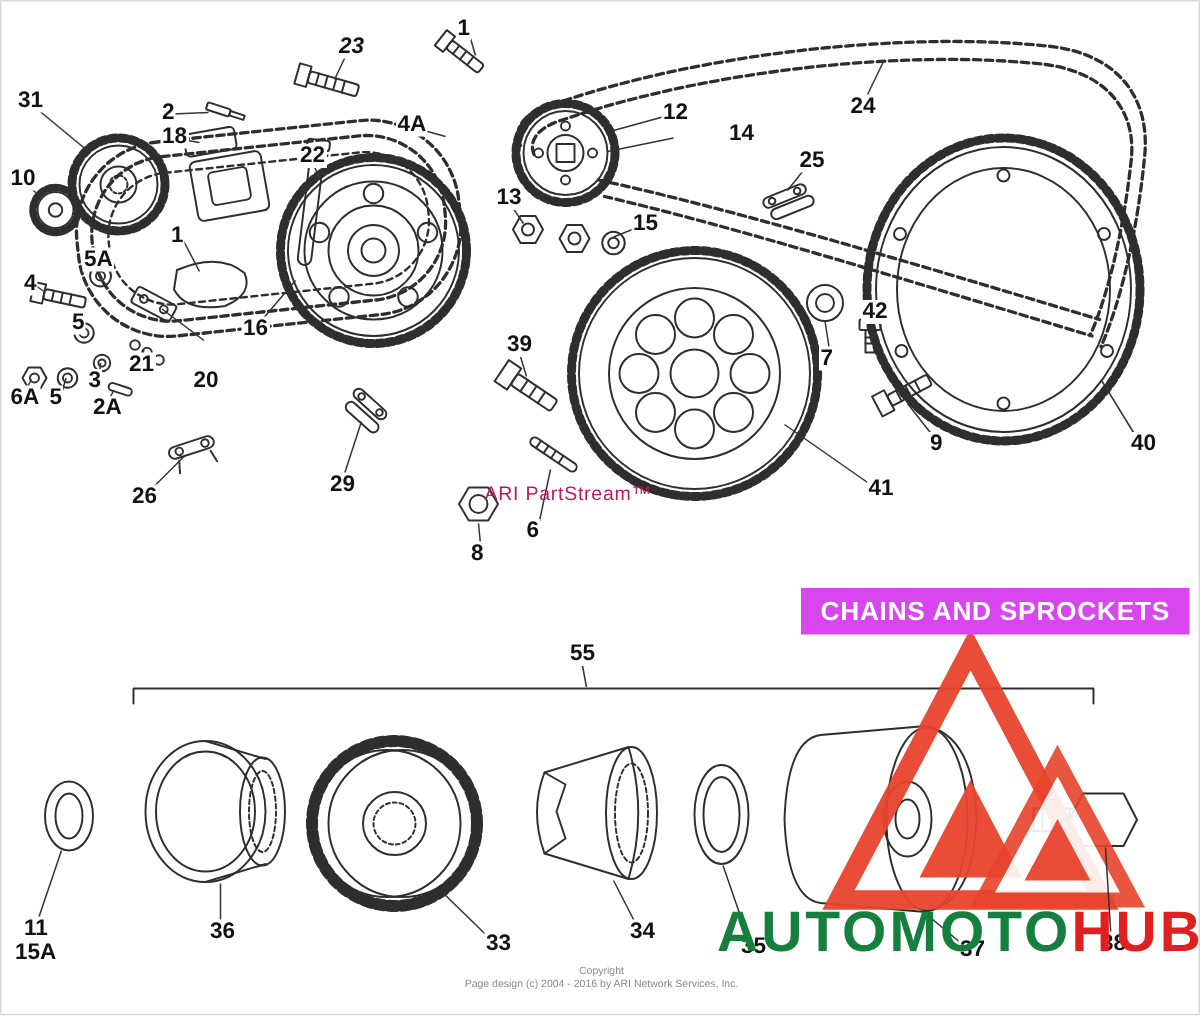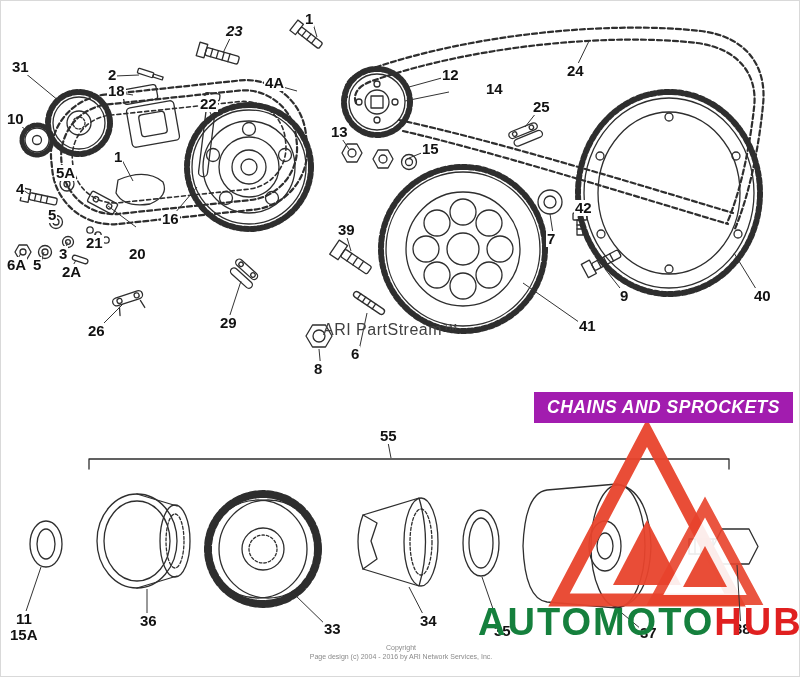--- a/index.html
+++ b/index.html
@@ -29,21 +29,21 @@
     position:absolute;
     left:533px;top:391px;width:259px;height:31px;
     background:#000000;color:#ffffff;
     display:flex;align-items:center;justify-content:center;
     font-weight:700;font-size:17.5px;letter-spacing:.5px;
     z-index:6;
   }
   .watermark{
     position:absolute;
     left:322px;top:320px;
-    color:#404040;font-size:16px;letter-spacing:.5px;
+    color:#be185d;font-size:13px;letter-spacing:.5px;
     z-index:4;
   }
   .logo-text{
     position:absolute;
     left:477px;top:600px;
     font-size:38px;font-weight:800;letter-spacing:2px;
     white-space:nowrap;
     z-index:6;
   }
   .footer{
@@ -420,21 +420,21 @@
       <div class="callout" style="left: 14px; top: 610px;">11</div>
       <div class="callout" style="left: 8px; top: 626px;">15A</div>
       <div class="callout" style="left: 138px; top: 612px;">36</div>
       <div class="callout" style="left: 322px; top: 620px;">33</div>
       <div class="callout" style="left: 418px; top: 612px;">34</div>
       <div class="callout" style="left: 492px; top: 622px;">35</div>
       <div class="callout" style="left: 638px; top: 624px;">37</div>
       <div class="callout" style="left: 732px; top: 620px;">38</div>
     </div>
 
-  <div class="banner" style="background: #a21caf; color: rgb(255, 255, 255); font-style: italic;">
+  <div class="banner" style="background: #d946ef; color: rgb(255, 255, 255);">
     <span>CHAINS AND SPROCKETS</span>
   </div>
 
   <div class="watermark">ARI PartStream™</div>
 
   <div class="logo-text">
     <span style="color: #15803d;">AUTOMOTO</span><span style="color: rgb(224, 32, 32);">HUB</span>
   </div>
 
   <div class="footer">

